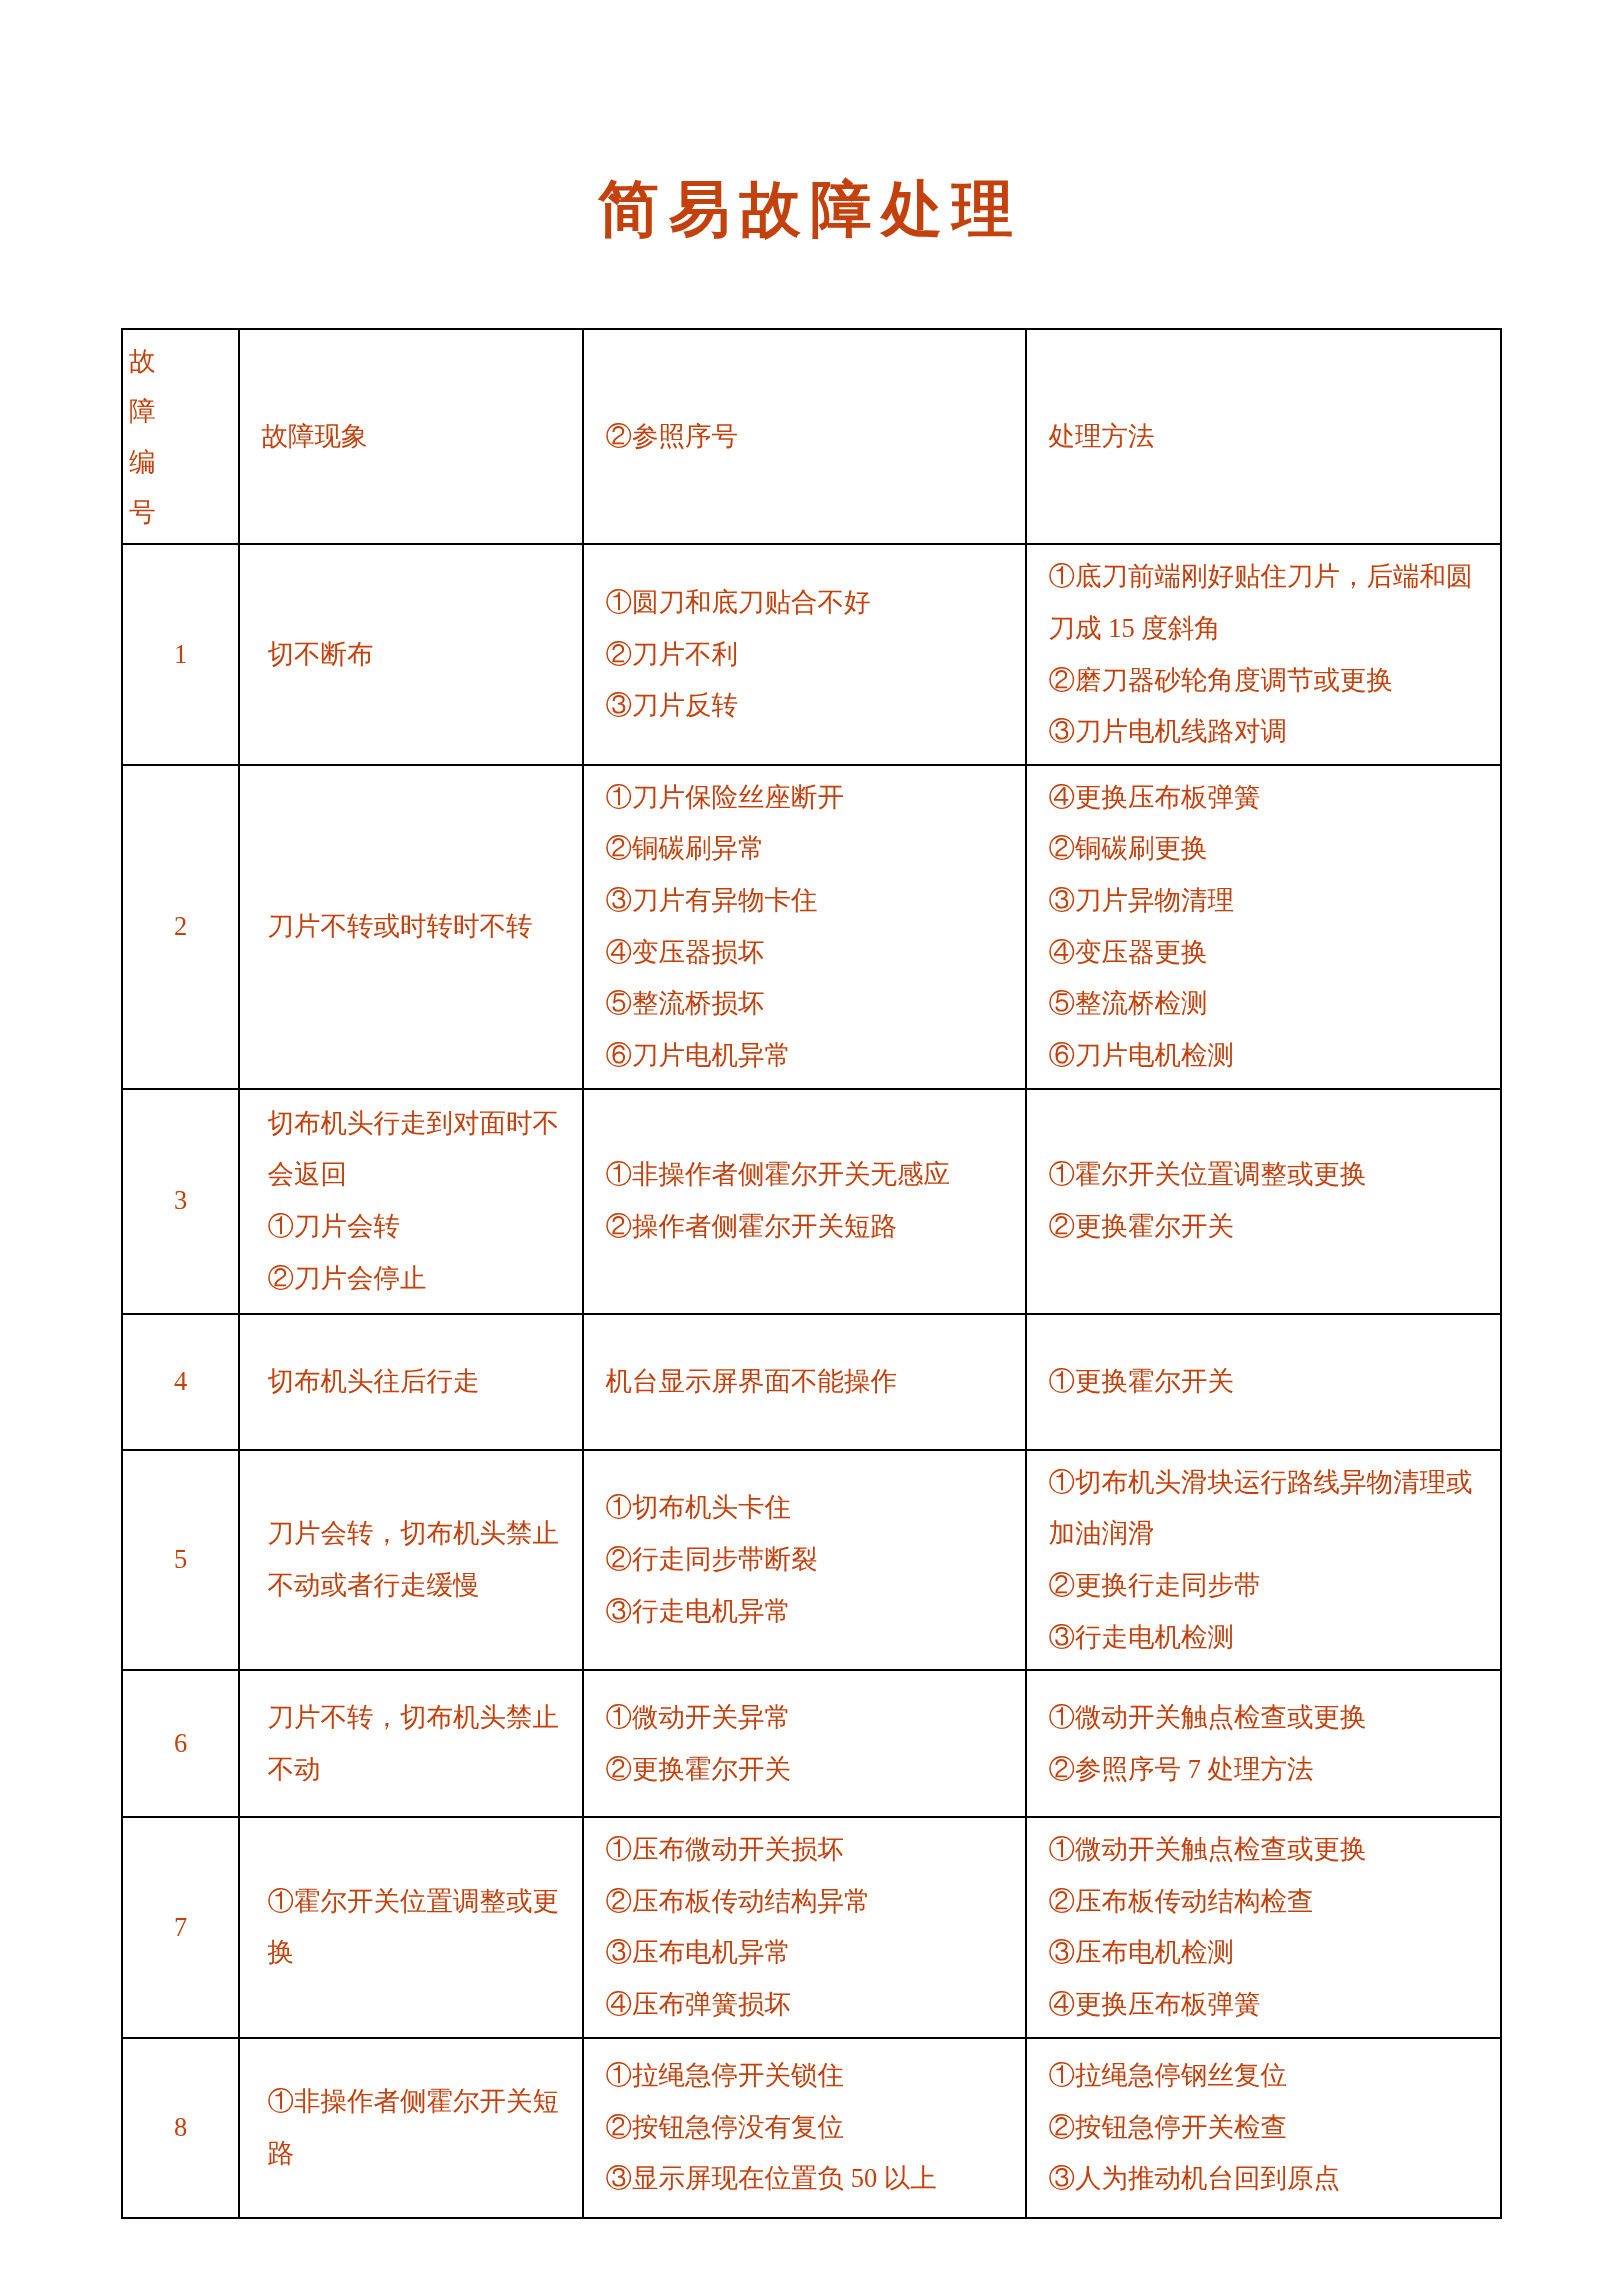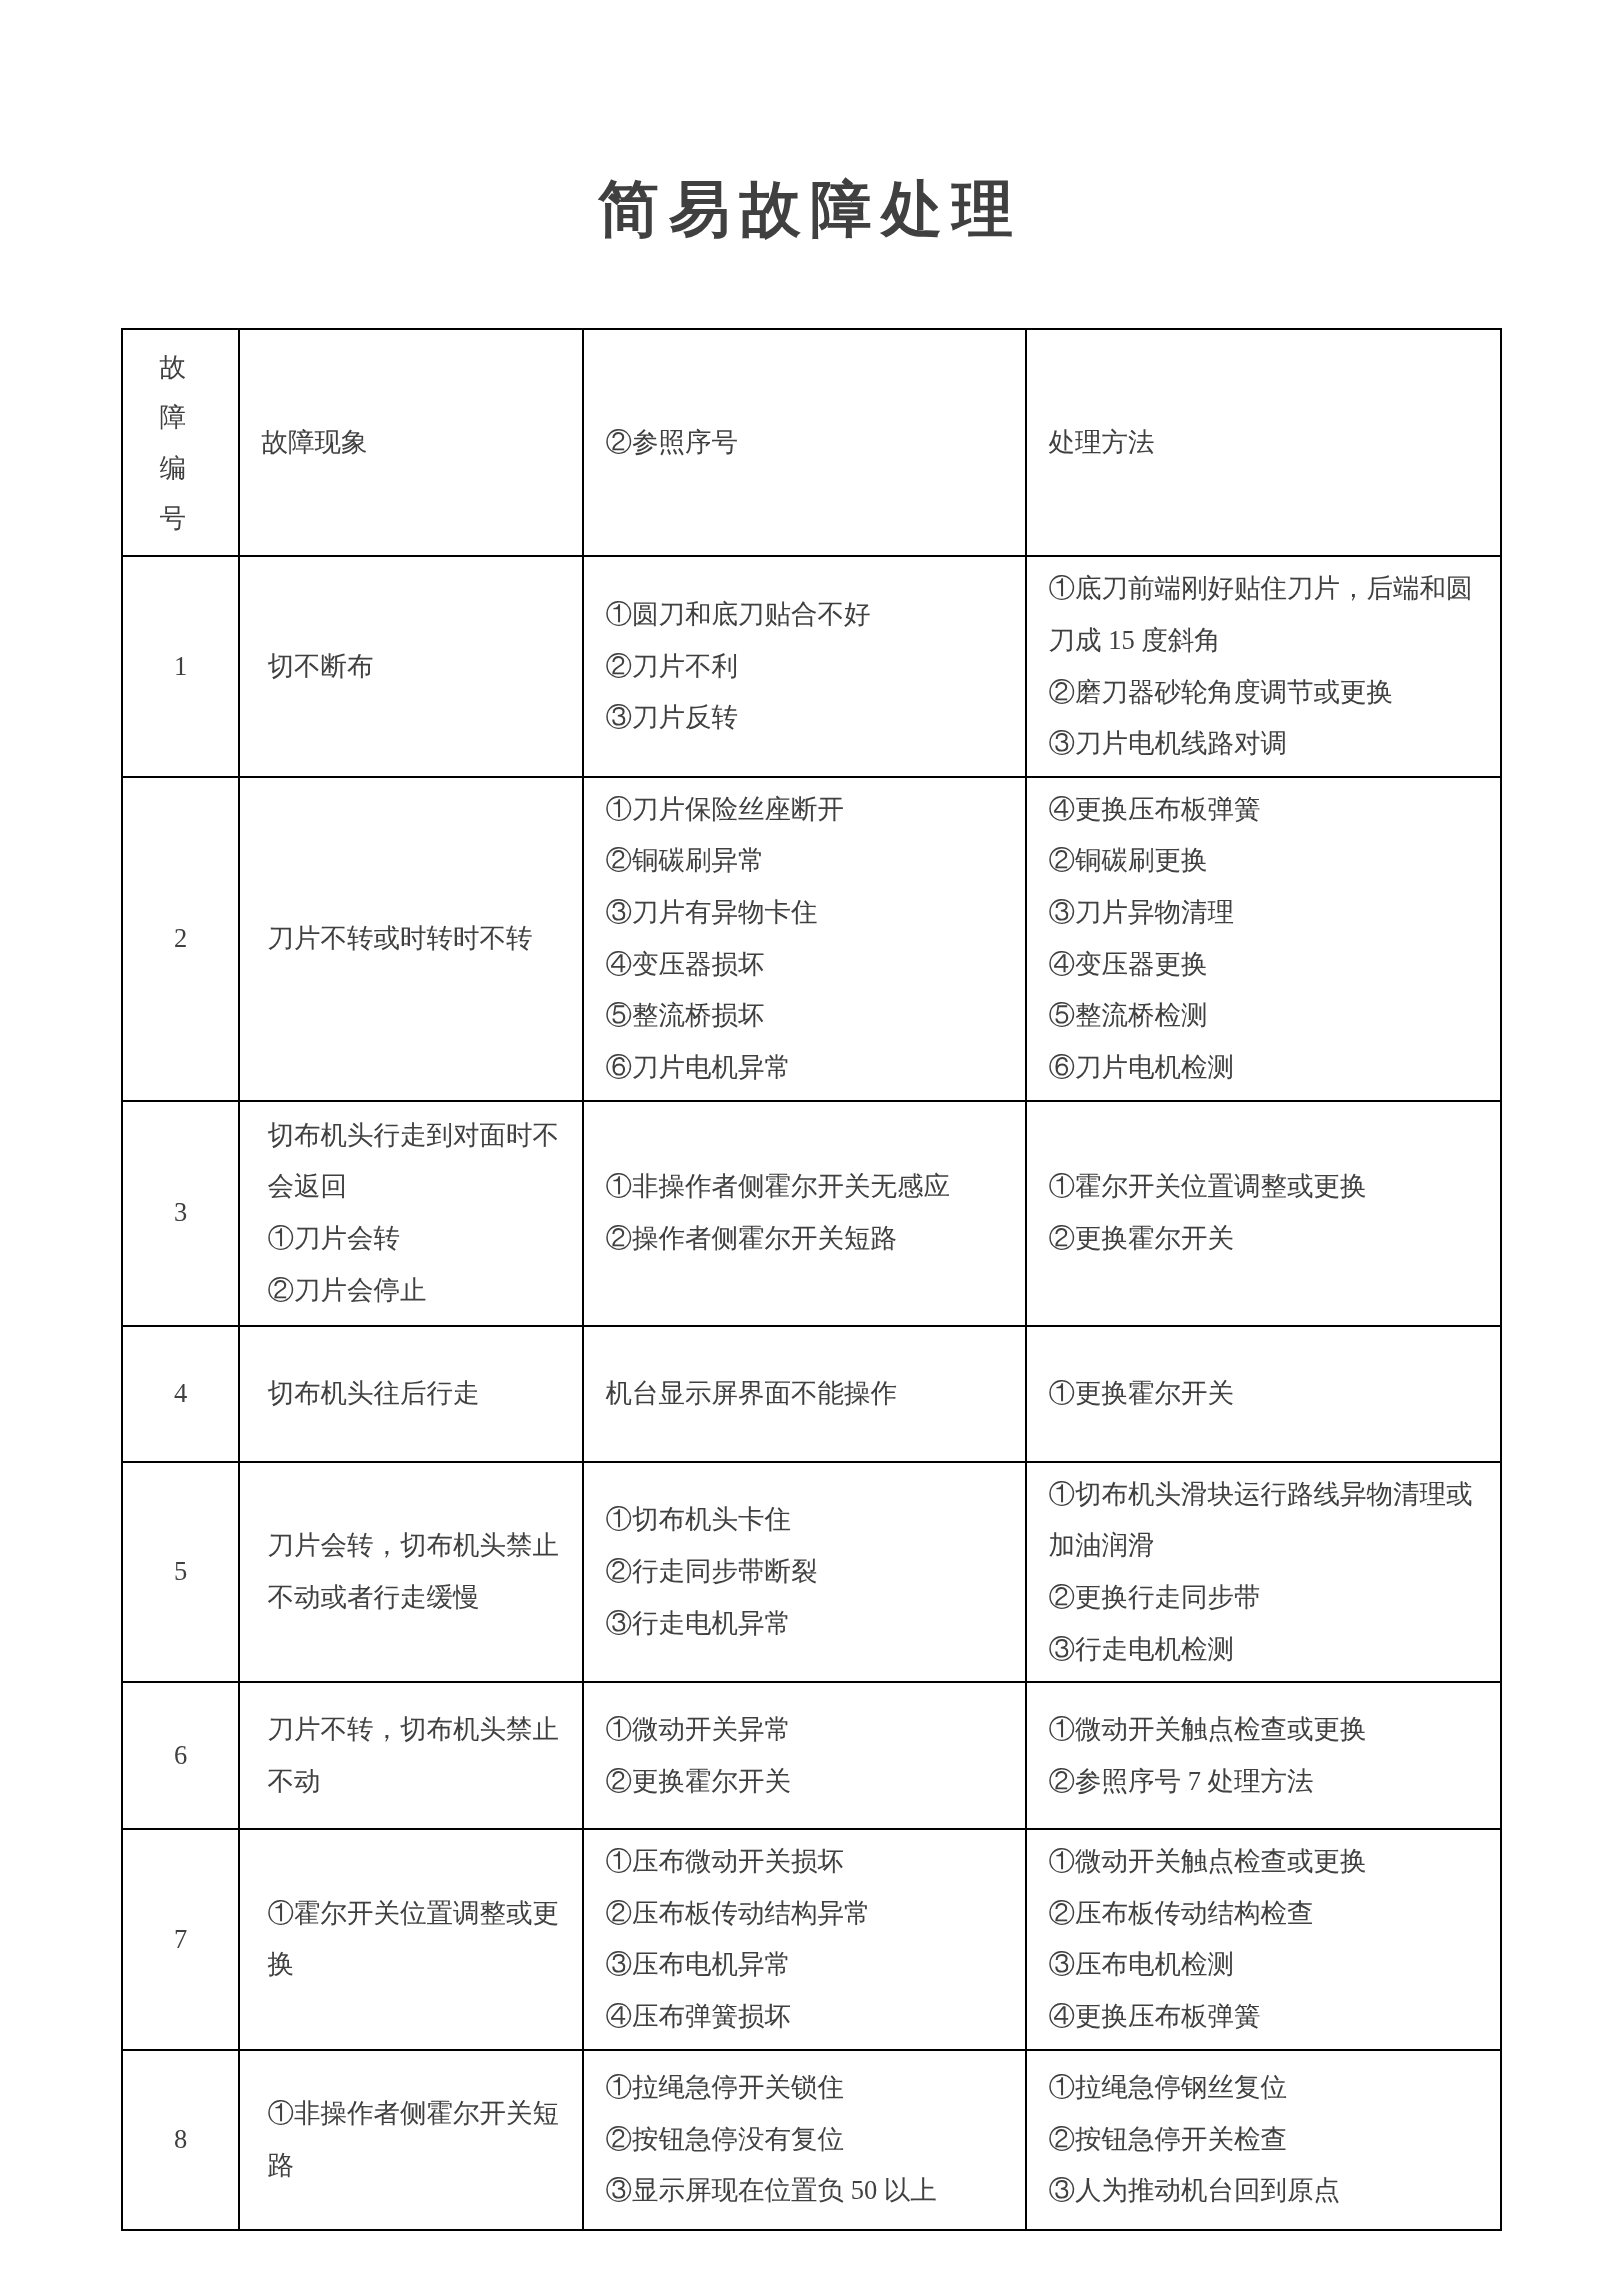--- a/index.html
+++ b/index.html
@@ -1,21 +1,21 @@
 <!DOCTYPE html>
 <html><head>
 <meta charset="utf-8">
 <style>
   html, body { margin: 0; padding: 0; background: #fff; }
   .page {
     position: relative;
     width: 1621px;
     height: 2293px;
     background: #ffffff;
-    color: #404040;
+    color: #c2410c;
     font-family: "Liberation Serif", "DejaVu Serif", serif;
     overflow: hidden;
   }
   .doc-title {
     position: absolute;
     top: 169px;
     left: 0;
     width: 100%;
     text-align: center;
     font-size: 61px;
@@ -38,22 +38,21 @@
     white-space: pre-line;
     padding: 5.9px 11.8px 5.9px 21.6px;
     overflow: hidden;
   }
   .fault-table td.id-cell {
     text-align: center;
     padding: 0;
     white-space: pre-line;
   }
   .fault-table td.id-head {
-    text-align: center;
-    padding: 12px;
+    padding: 6px;
     letter-spacing: 15.7px;
     line-height: 1.9;
   }
   .fault-table td.phen-cell { padding-left: 27.4px; }
   .page-number {
     position: absolute;
     top: 2205px;
     left: 0;
     width: 100%;
     text-align: center;

